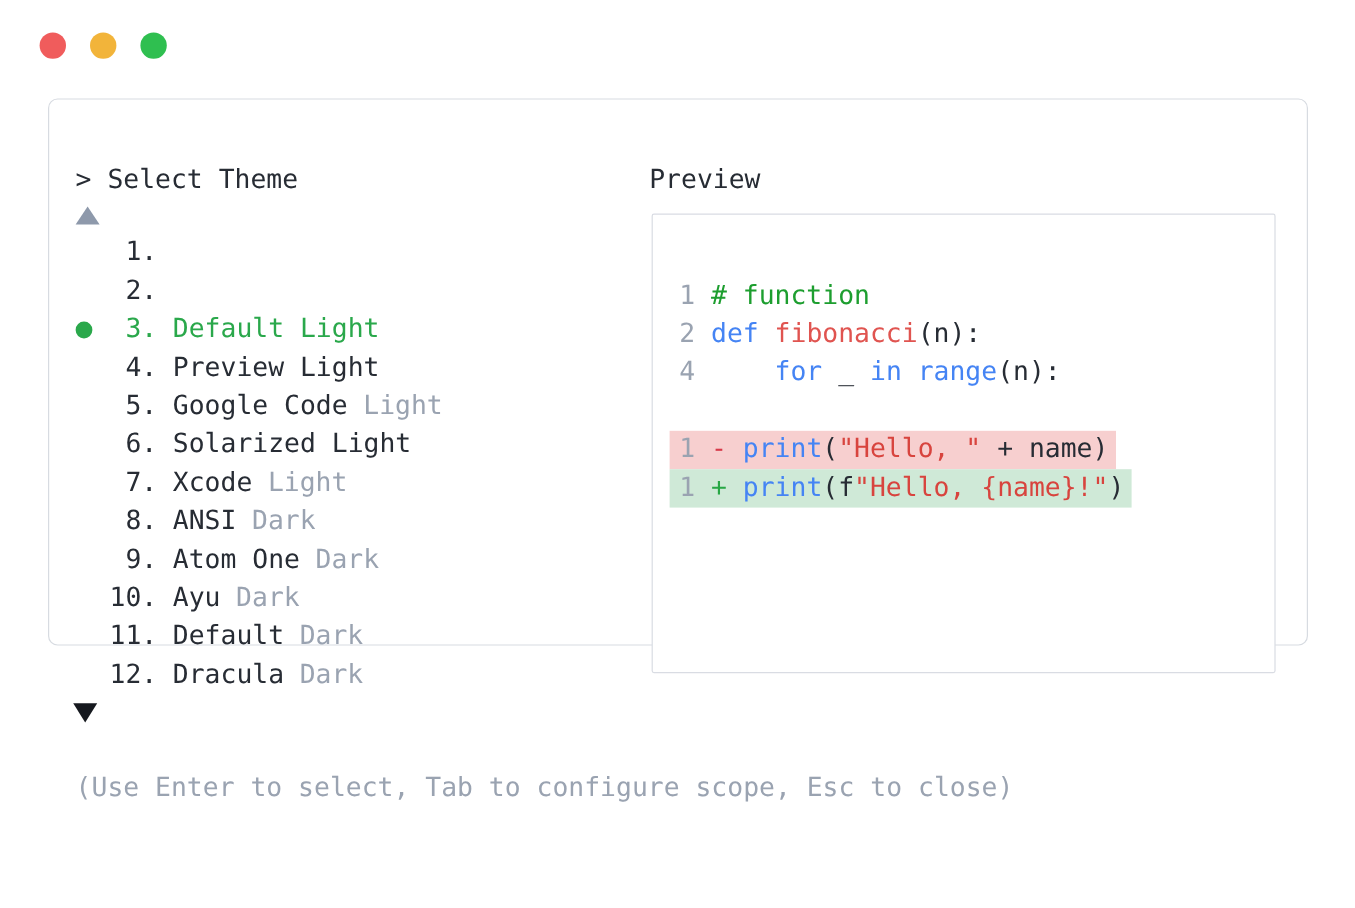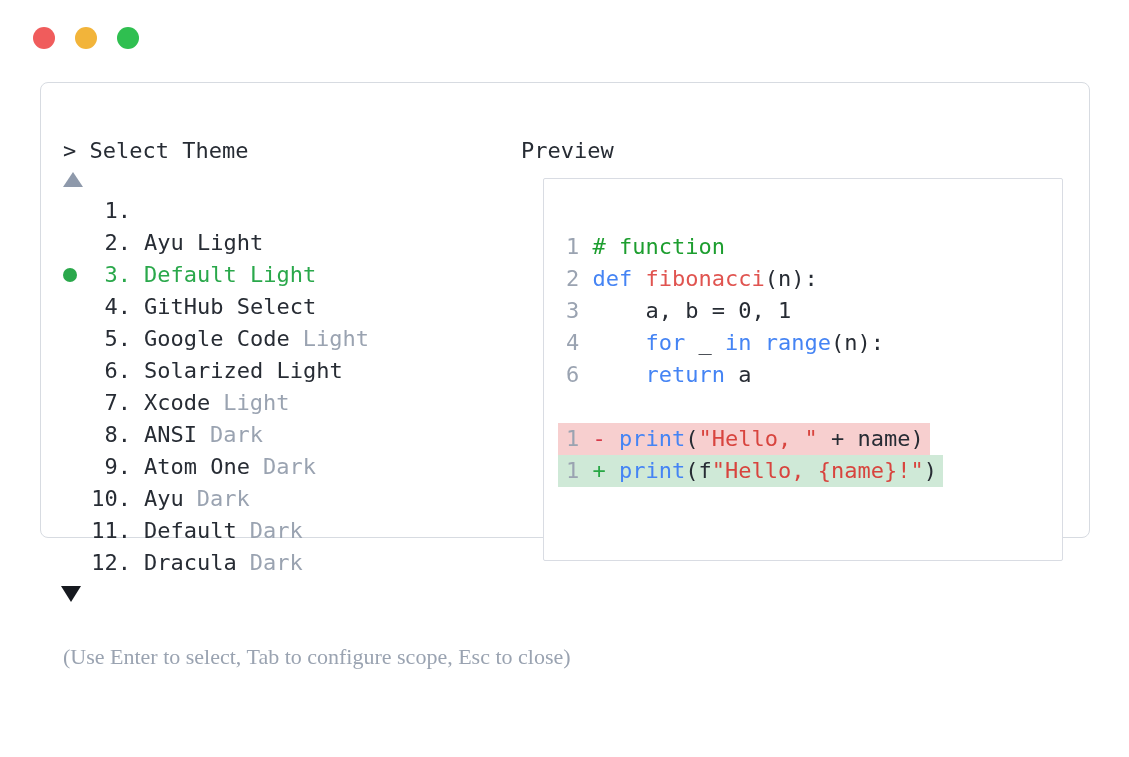--- a/index.html
+++ b/index.html
@@ -22,21 +22,21 @@
     left: 40px; top: 82px;
     width: 1050px; height: 456px;
     border: 1.5px solid #d7dbe1;
     border-radius: 8px;
     background: #ffffff;
   }
 
   .line { height: 32px; line-height: 32px; white-space: pre; }
 
   .prompt { position: absolute; left: 22px; top: 52px; }
-  .preview-label { position: absolute; left: 480px; top: 52px; }
+  .preview-label { position: absolute; left: 500px; top: 52px; }
 
   
   .scroll-up {
     position: absolute; left: 22px; top: 89px;
     width: 0; height: 0;
     border-left: 10px solid transparent;
     border-right: 10px solid transparent;
     border-bottom: 15px solid #8e99ab;
     cursor: pointer;
   }
@@ -53,21 +53,21 @@
   .theme-list { position: absolute; left: 22px; top: 112px; }
   .theme-row { height: 32px; line-height: 32px; display: flex; align-items: center; cursor: pointer; white-space: pre; }
   .sel-dot-col { width: 28px; display: inline-flex; align-items: center; }
   .sel-dot { width: 14px; height: 14px; border-radius: 50%; background: #2aa84b; }
   .item-num { display: inline-block; width: 40px; text-align: right; }
   .item-name { margin-left: 13px; }
   .theme-row .secondary { color: #9aa3b1; margin-left: 13px; }
   .theme-row.selected, .theme-row.selected .item-num, .theme-row.selected .item-name { color: #2aa84b; }
 
   
-  .hint { position: absolute; left: 22px; top: 558px; color: #9aa3b1; font-family: Liberation Serif, serif; }
+  .hint { position: absolute; left: 22px; top: 558px; color: #9aa3b1; }
 
   
   .preview-box {
     position: absolute; left: 502px; top: 95px;
     width: 520px; height: 383px;
     border: 1.5px solid #d9dce3;
     border-radius: 2px;
     background: #ffffff;
     padding: 52px 4px 0 22px;
     overflow: hidden;
@@ -93,40 +93,38 @@
 </div>
 
 <div class="window">
   <div class="prompt line">&gt; Select Theme</div>
   <div class="preview-label line">Preview</div>
 
   <div class="scroll-up"></div>
 
   <div class="theme-list" id="theme-list">
       <div class="theme-row"><span class="sel-dot-col"></span><span class="item-num">1.</span></div>
-      <div class="theme-row"><span class="sel-dot-col"></span><span class="item-num">2.</span><span class="item-name">Ayu Light</span></div>
+      <div class="theme-row"><span class="sel-dot-col"></span><span class="item-num">2.</span></div>
       <div class="theme-row selected"><span class="sel-dot-col"><span class="sel-dot"></span></span><span class="item-num">3.</span><span class="item-name">Default Light</span></div>
-      <div class="theme-row"><span class="sel-dot-col"></span><span class="item-num">4.</span><span class="item-name">GitHub Select</span></div>
+      <div class="theme-row"><span class="sel-dot-col"></span><span class="item-num">4.</span><span class="item-name">Preview Light</span></div>
       <div class="theme-row"><span class="sel-dot-col"></span><span class="item-num">5.</span><span class="item-name">Google Code</span><span class="secondary">Light</span></div>
       <div class="theme-row"><span class="sel-dot-col"></span><span class="item-num">6.</span><span class="item-name">Solarized Light</span></div>
       <div class="theme-row"><span class="sel-dot-col"></span><span class="item-num">7.</span><span class="item-name">Xcode</span><span class="secondary">Light</span></div>
       <div class="theme-row"><span class="sel-dot-col"></span><span class="item-num">8.</span><span class="item-name">ANSI</span><span class="secondary">Dark</span></div>
       <div class="theme-row"><span class="sel-dot-col"></span><span class="item-num">9.</span><span class="item-name">Atom One</span><span class="secondary">Dark</span></div>
       <div class="theme-row"><span class="sel-dot-col"></span><span class="item-num">10.</span><span class="item-name">Ayu</span><span class="secondary">Dark</span></div>
       <div class="theme-row"><span class="sel-dot-col"></span><span class="item-num">11.</span><span class="item-name">Default</span><span class="secondary">Dark</span></div>
       <div class="theme-row"><span class="sel-dot-col"></span><span class="item-num">12.</span><span class="item-name">Dracula</span><span class="secondary">Dark</span></div>
     </div>
 
   <div class="scroll-down"></div>
 
   <div class="hint line">(Use Enter to select, Tab to configure scope, Esc to close)</div>
 
   <div class="preview-box" id="preview-box">
       <div class="code-line"><span class="lnum">1 </span><span class="tok-comment"># function</span></div>
       <div class="code-line"><span class="lnum">2 </span><span class="tok-kw">def</span><span class="tok-plain"> </span><span class="tok-fn">fibonacci</span><span class="tok-plain">(n):</span></div>
-      <div class="code-line"><span class="lnum">3 </span><span class="tok-plain">    a, b = 0, 1</span></div>
       <div class="code-line"><span class="lnum">4 </span><span class="tok-plain">    </span><span class="tok-kw">for</span><span class="tok-plain"> _ </span><span class="tok-kw">in</span><span class="tok-plain"> </span><span class="tok-kw">range</span><span class="tok-plain">(n):</span></div>
-      <div class="code-line"><span class="lnum">6 </span><span class="tok-plain">    </span><span class="tok-kw">return</span><span class="tok-plain"> a</span></div>
       <div class="code-line"></div>
       <div class="code-line"><span class="diff-line" style="background: rgb(247, 207, 207);"><span class="lnum">1 </span><span class="tok-del">- </span><span class="tok-kw">print</span><span class="tok-plain">(</span><span class="tok-str">"Hello, "</span><span class="tok-plain"> + name)</span></span></div>
       <div class="code-line"><span class="diff-line" style="background: rgb(207, 233, 215);"><span class="lnum">1 </span><span class="tok-ins">+ </span><span class="tok-kw">print</span><span class="tok-plain">(f</span><span class="tok-str">"Hello, {name}!"</span><span class="tok-plain">)</span></span></div>
     </div>
 </div>
 
 </body></html>

